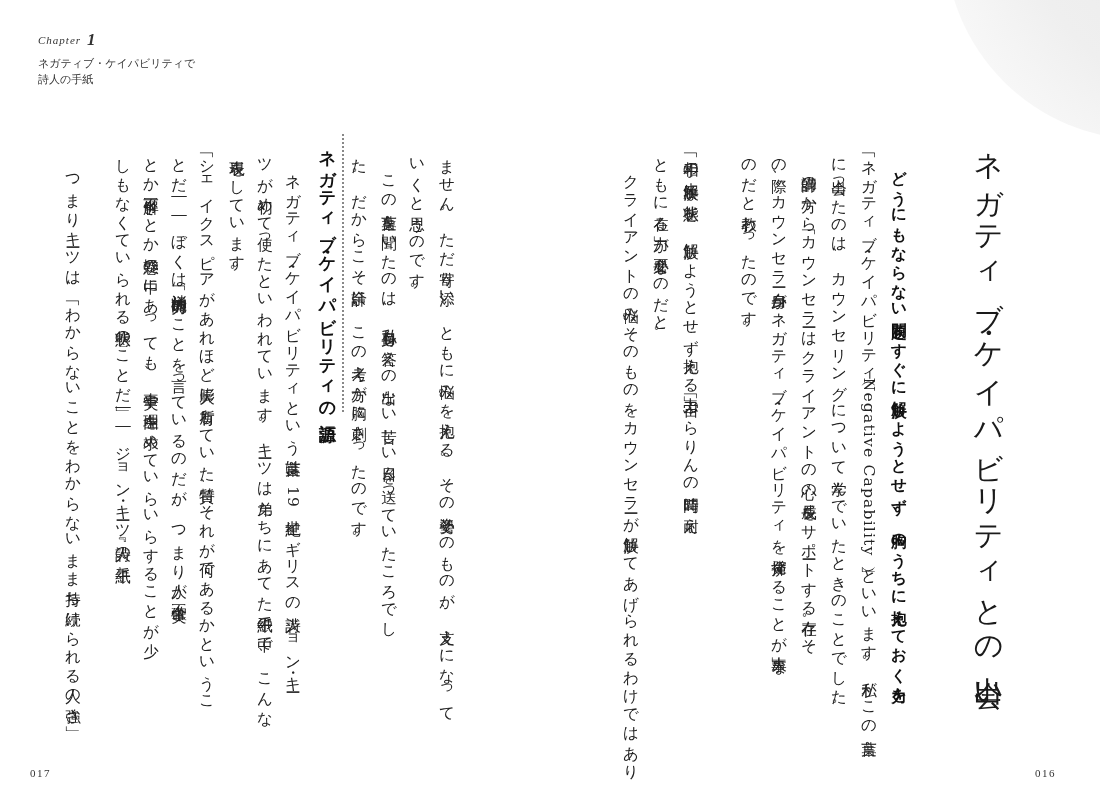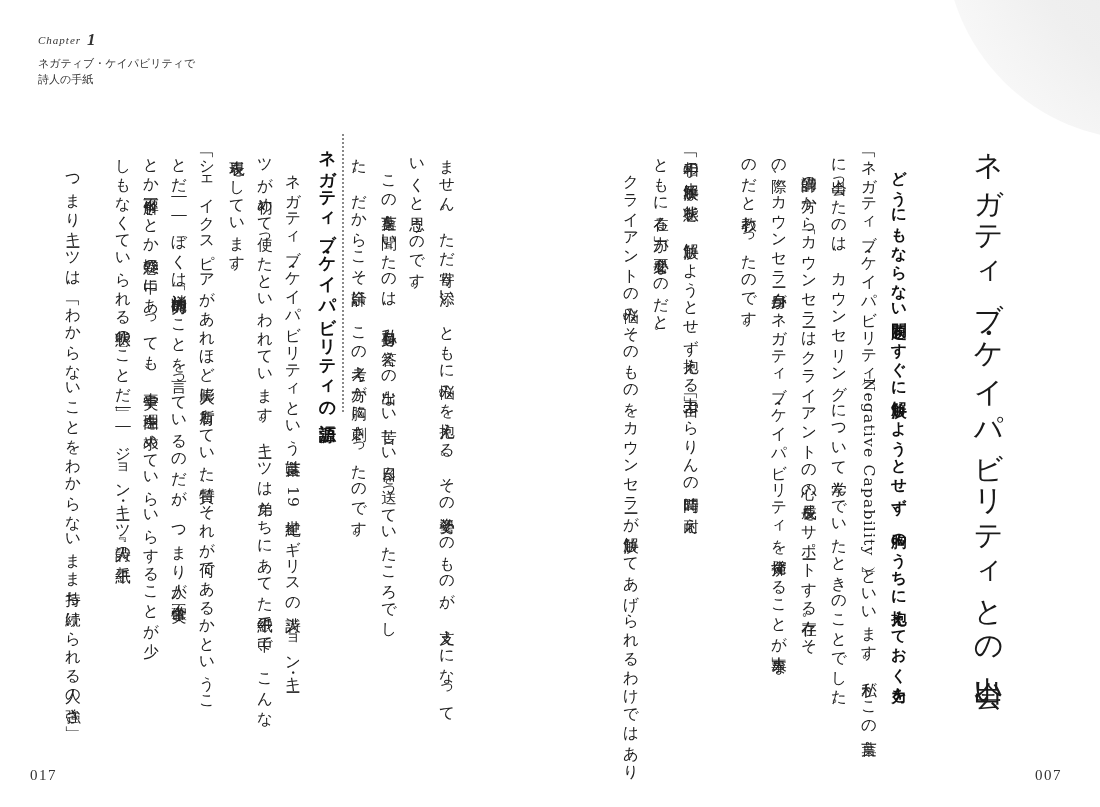--- a/index.html
+++ b/index.html
@@ -44,21 +44,21 @@
   .heading-col {
     position: absolute; left: 316px; top: 138px; writing-mode: vertical-rl; text-orientation: upright;
     font-size: 17px; font-weight: bold; letter-spacing: 1.5px; white-space: nowrap;
     font-family: "DejaVu Sans", sans-serif; line-height: 24px; color: #111;
   }
   .dotted-rule {
     position: absolute; left: 342px; top: 134px; width: 0; height: 278px;
     border-left: 2px dotted #888;
   }
   .page-num {
-    position: absolute; top: 767px; font-size: 15px; letter-spacing: 1.5px; color: #333;
+    position: absolute; top: 767px; font-size: 11px; letter-spacing: 1.5px; color: #333;
     font-family: "Liberation Serif", serif;
   }
 </style>
 </head>
 <body>
 
 <div class="page page-right">
   <div class="deco-circle"></div>
 </div>
 
@@ -67,21 +67,21 @@
 <div class="col sans bold latin" style="left:888px; top:160px;">どうにもならない問題をすぐに解決しようとせず、胸のうちに抱えておく力を、</div>
 <div class="col latin" style="left:858px; top:148px;">「ネガティブ・ケイパビリティ（Negative Capability）」といいます。私がこの言葉</div>
 <div class="col" style="left:828px;">に出会ったのは、カウンセリングについて学んでいたときのことでした。</div>
 <div class="col indent" style="left:798px;">講師の方から「カウンセラーはクライアントの心の成長をサポートする存在。そ</div>
 <div class="col" style="left:768px;">の際、カウンセラー自身がネガティブ・ケイパビリティを発揮することが大事」な</div>
 <div class="col" style="left:738px;">のだと教わったのです。</div>
 <div class="col" style="left:680px;">「相手の未解決な状態を、解決しようとせず抱える力」「宙ぶらりんの時間に耐え、</div>
 <div class="col" style="left:650px;">ともに在る力」が必要なのだと。</div>
 <div class="col indent" style="left:620px;">クライアントの悩みそのものをカウンセラーが解決してあげられるわけではあり</div>
 
-<div class="page-num" style="left:1035px;">007</div>
+<div class="page-num" style="left:1035px;">016</div>
 
 <div class="page page-left"></div>
 
 <div class="chapter-label">
   <span>Chapter</span><span class="chapter-num">1</span>
 </div>
 <div class="chapter-title">
   <div>ネガティブ・ケイパビリティで</div>
   <div>詩人の手紙</div>
 </div>

